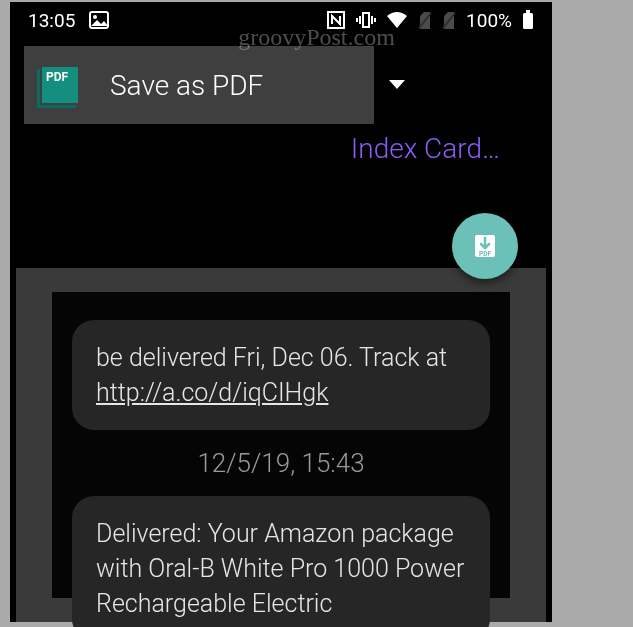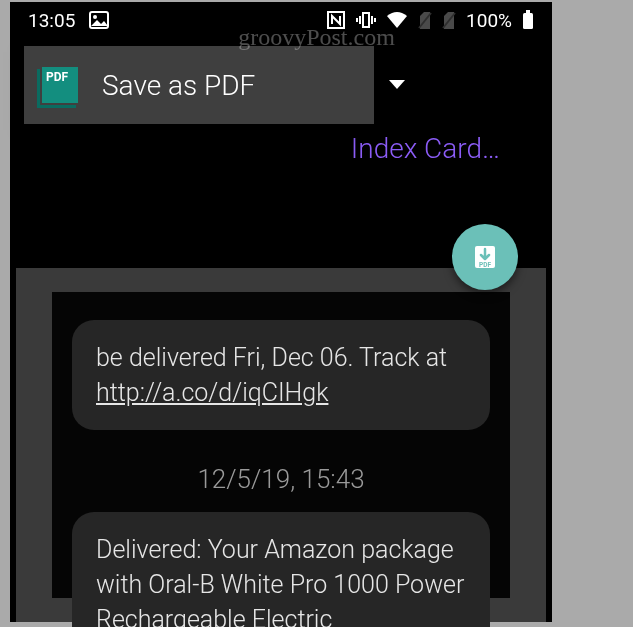--- a/index.html
+++ b/index.html
@@ -57,21 +57,21 @@
     width: 350px;
     background: #3f3f3f;
     box-shadow: 0 6px 14px rgba(0,0,0,.55);
     padding: 8px 0;
   }
   .dd-item {
     display: flex;
     align-items: center;
     height: 62px;
     padding: 0 18px;
-    gap: 24px;
+    gap: 32px;
     color: #fff;
     font-size: 28px;
     font-weight: 300;
     cursor: pointer;
   }
   .dd-item.highlight {
     outline: 3px solid #e53935;
     outline-offset: -4px;
     margin: 4px 10px 0 10px;
     padding: 0 8px 0 44px;
@@ -79,21 +79,21 @@
   .chev {
     position: absolute;
     right: -32px;
     top: 30px;
     color: #fff;
   }
 
   .fab {
     position: absolute;
     right: 34px;
-    top: 222px;
+    top: 211px;
     width: 66px;
     height: 66px;
     border-radius: 50%;
     background: #6bc0b8;
     display: flex;
     align-items: center;
     justify-content: center;
     box-shadow: 0 4px 8px rgba(0,0,0,.5);
     cursor: pointer;
     z-index: 5;
@@ -113,21 +113,21 @@
     height: 100%;
     padding: 28px 20px 0 20px;
   }
   .bubble {
     background: #262626;
     border-radius: 22px;
     color: #e6e6e6;
     font-size: 25px;
     line-height: 1.4;
     padding: 20px 24px;
-    margin-bottom: 34px;
+    margin-bottom: 18px;
     font-weight: 300;
   }
   .bubble a { color: #e6e6e6; text-decoration: underline; }
   .ts {
     text-align: center;
     color: #9a9a9a;
     font-size: 26px;
     margin: 14px 0 18px;
     font-weight: 300;
   }

